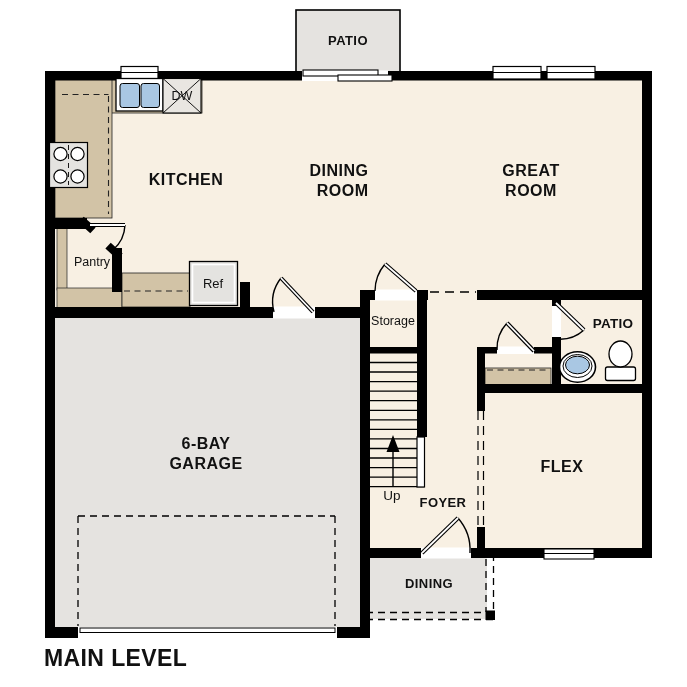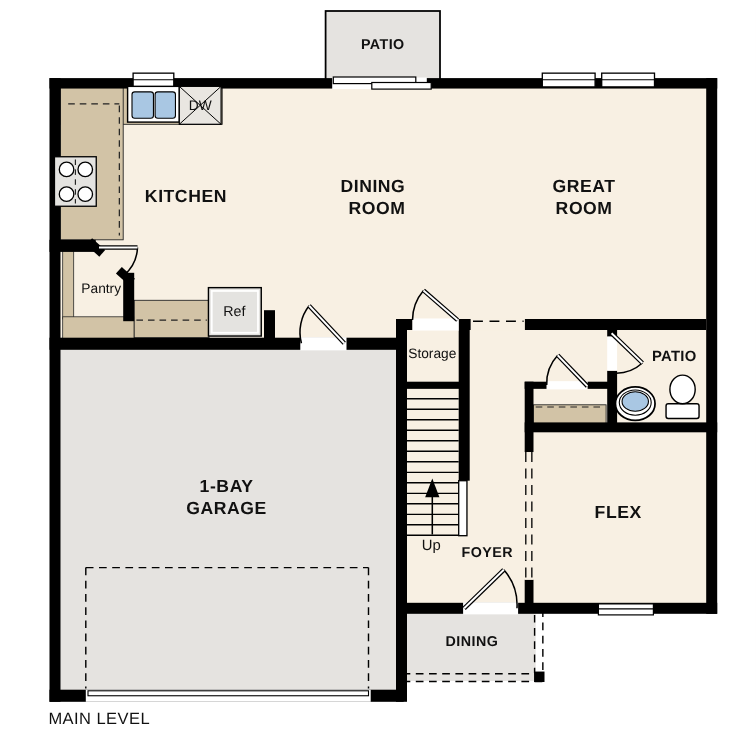--- a/index.html
+++ b/index.html
@@ -11,21 +11,21 @@
   .lbl{
     position:absolute;transform:translate(-50%,-50%);
     white-space:nowrap;text-align:center;color:#111;line-height:1.28;
   }
   .room{font-weight:bold;font-size:16px;letter-spacing:.5px;}
   .room-sm{font-weight:bold;font-size:13px;letter-spacing:.4px;}
   .pwdr{font-weight:bold;font-size:13.5px;letter-spacing:.3px;}
   .tiny{font-size:12.5px;font-weight:normal;}
   .med{font-size:13px;font-weight:normal;text-align:right;}
   .title{
-    position:absolute;font-weight:normal;font-size:15px;letter-spacing:.4px;
+    position:absolute;font-weight:bold;font-size:23px;letter-spacing:.4px;
   }
 </style>
 </head>
 <body>
 
 <div class="plan">
 <svg width="687" height="687" viewBox="0 0 687 687">
 
   <rect x="296" y="10" width="104" height="64" fill="#e5e3e0" stroke="#000" stroke-width="1.6"></rect>
 
@@ -216,34 +216,34 @@
     <line x1="335" y1="516" x2="335" y2="626"></line>
     <line x1="486" y1="559" x2="486" y2="612"></line>
     <line x1="493.5" y1="554" x2="493.5" y2="620"></line>
     <line x1="366" y1="612.5" x2="487" y2="612.5"></line>
     <line x1="366" y1="619.5" x2="495" y2="619.5"></line>
   </g>
   <rect x="485.5" y="610.5" width="9.5" height="9.5" fill="#000"></rect>
 </svg>
 
 <div class="lbl room-sm" style="left:348px;top:41px;">PATIO</div>
-<div class="lbl room" style="left:169px;top:180px;">KITCHEN</div>
+<div class="lbl room" style="left:186px;top:180px;">KITCHEN</div>
 
 <div class="lbl room" style="left:339px;top:181px;text-align:right;">
   <div>DINING</div>
   <div>ROOM</div>
 </div>
 
 <div class="lbl room" style="left:531px;top:181px;">
   <div>GREAT</div>
   <div>ROOM</div>
 </div>
 
 <div class="lbl room" style="left:206px;top:454px;">
-  <div>1-BAY</div>
+  <div>6-BAY</div>
   <div>GARAGE</div>
 </div>
 
 <div class="lbl room" style="left:562px;top:467px;">FLEX</div>
 <div class="lbl room-sm" style="left:443px;top:503px;">FOYER</div>
 <div class="lbl room-sm" style="left:429px;top:584px;">DINING</div>
 <div class="lbl pwdr" style="left:613px;top:324px;">PATIO</div>
 <div class="lbl tiny" style="left:393px;top:321px;">Storage</div>
 <div class="lbl tiny" style="left:92px;top:262px;">Pantry</div>
 <div class="lbl med" style="left:213px;top:284px;">Ref</div>

